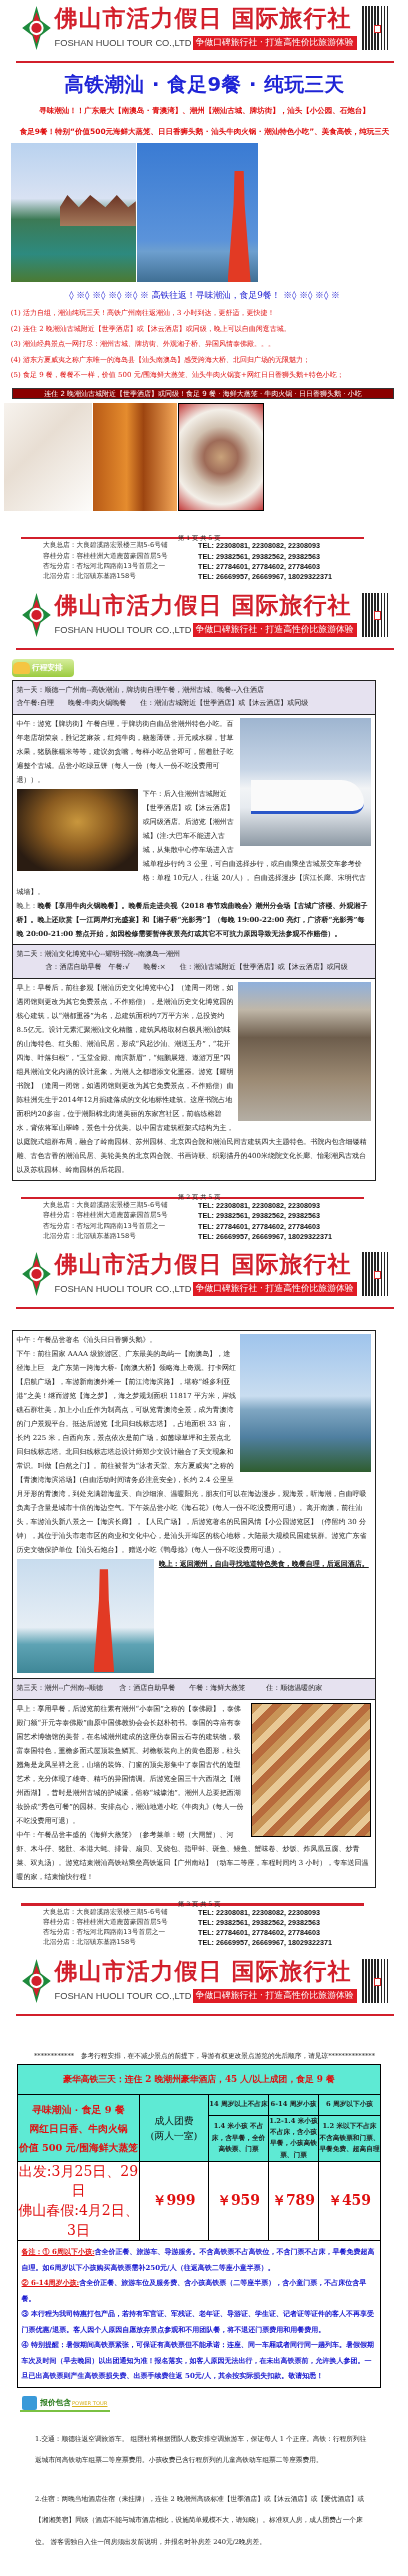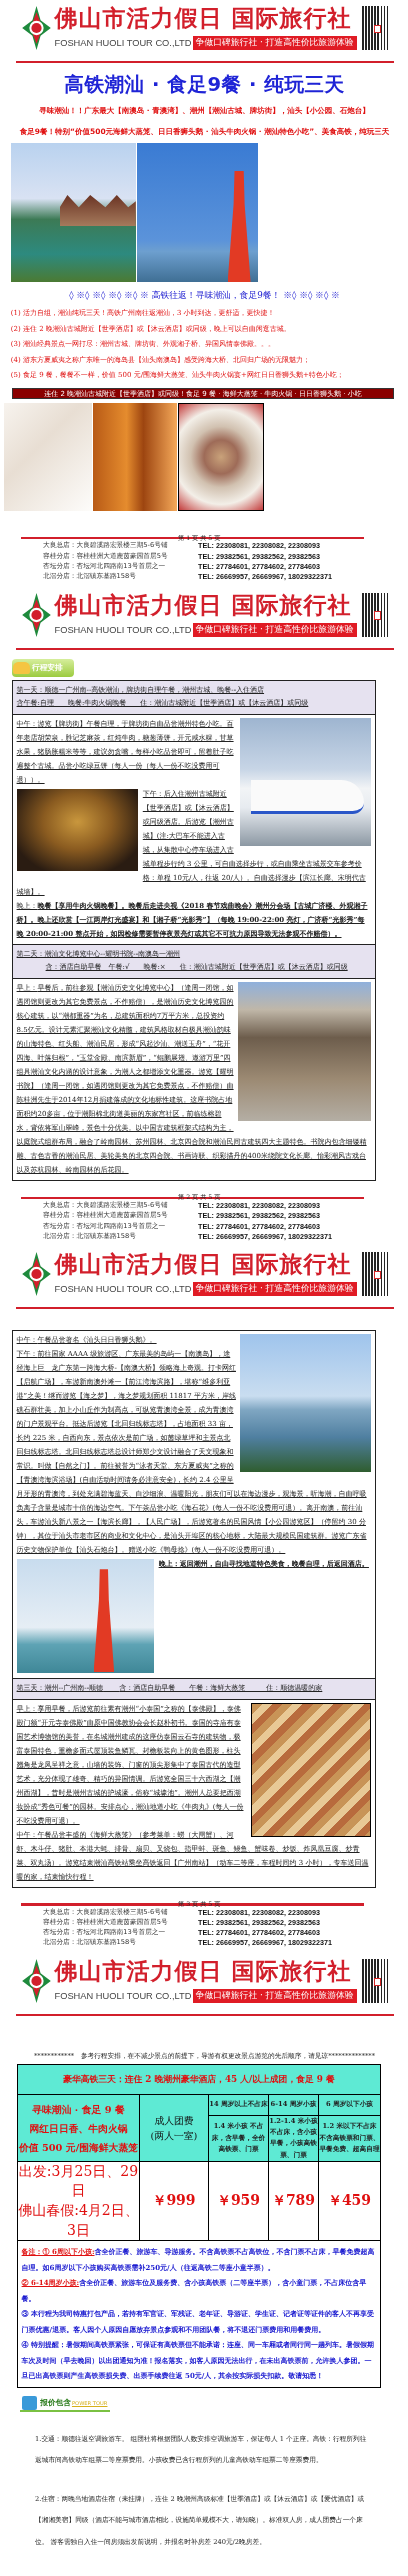--- a/index.html
+++ b/index.html
@@ -32,21 +32,21 @@
   .banner-diamond { text-align: center; color: #1a1ad0; font-size: 8.8px; margin-top: 8.2px; font-family: "DejaVu Serif", serif; }
   .feature { color: #e01010; font-size: 7px; margin: 0 0 0 10.8px; line-height: 15.5px; font-family: "DejaVu Serif", serif; }
   .dark-banner { background: #8a0000; color: #fff; margin: 4.1px 15.5px 0 12.4px; height: 11.3px; line-height: 11.3px; text-align: center; font-size: 7px; border: 0.5px solid #333; }
   .food-row { display: flex; gap: 1px; margin: 4.1px 0 0 3.6px; height: 108px; }
   .food1 { width: 88px; background: linear-gradient(135deg,#f7f3ee 0%,#e8ded3 40%,#fdfcfa 100%); position: relative; }
   .food2 { width: 84px; background: linear-gradient(90deg,#b85a16, #e58c2e 40%, #9d4510 60%, #f5a95a 100%); }
   .food3 { width: 86px; background: radial-gradient(circle at 50% 50%, #c9a27a 0, #9e6b58 25%, #d1c1b0 45%, #f3efe8 70%, #c33b3b 100%); border: 0.5px solid #000; }
   .section-badge { margin: 9.3px 0 0 12.4px; width: 62px; height: 17.5px; border-radius: 4.1px; background: linear-gradient(#d6ee9c,#9ccb3f); color: #fff; font-size: 7.7px; font-weight: bold; line-height: 17.5px; padding-left: 19.6px; position: relative; }
   .section-badge .car { position:absolute; left:1px; top:3.1px; width: 16.5px; height: 11.3px; background:#f5c542; border-radius: 5.2px 5.2px 2.1px 2.1px; }
   
-  .itin { margin: 3.1px 0 0 12px; width: 364px; border: 0.5px solid #222; text-decoration: underline; }
+  .itin { margin: 3.1px 0 0 12px; width: 364px; border: 0.5px solid #222; }
   .day-head { background: #e6e2f0; padding: 3.1px 3.6px; font-size: 7px; border-bottom: 0.5px solid #222; line-height: 13.4px; font-family: "DejaVu Serif", serif; }
   .day-body { padding: 2.1px 3.6px 3.1px 3.6px; font-size: 7px; line-height: 14px; font-family: "DejaVu Serif", serif; overflow: hidden; border-bottom: 0.5px solid #222; }
   .day-body:last-child { border-bottom: none; }
   .lbl { font-weight: normal; }
   .b { font-weight: bold; }
   .u { text-decoration: underline; font-weight: bold; }
   .img-r { float: right; margin: 1px 0 2.1px 4.1px; }
   .img-l { float: left; margin: 2.1px 5.2px 2.1px 0; }
   .ph-train { width: 131px; height: 128px; background: linear-gradient(#9eb5d0 0%, #c7d5e6 40%, #f2f4f6 55%, #e7ebf0 70%, #8c98a3 100%); position: relative; }
   .ph-train::after{content:"";position:absolute;left:10.3px;top:62px;width:113px;height:31px;background:#fafafa;border-radius:0 31px 15.5px 0;border-bottom:3.1px solid #2a56c8;}

